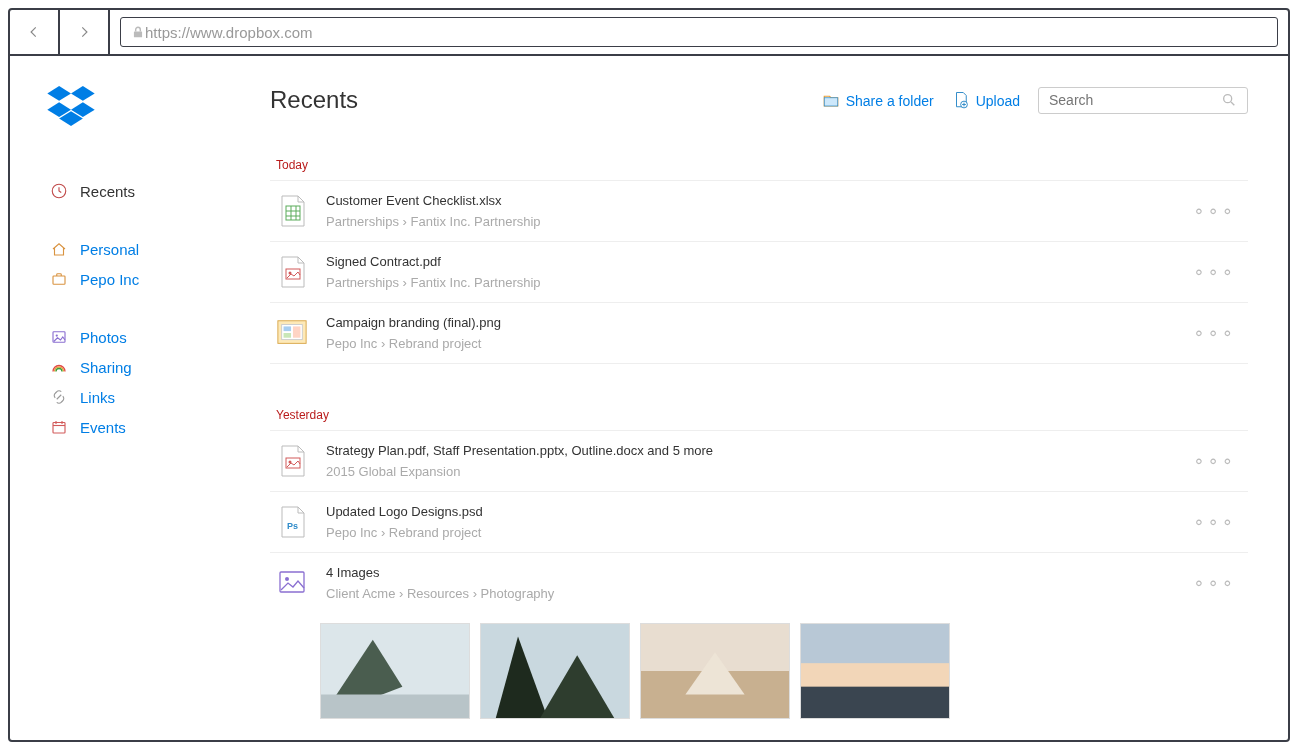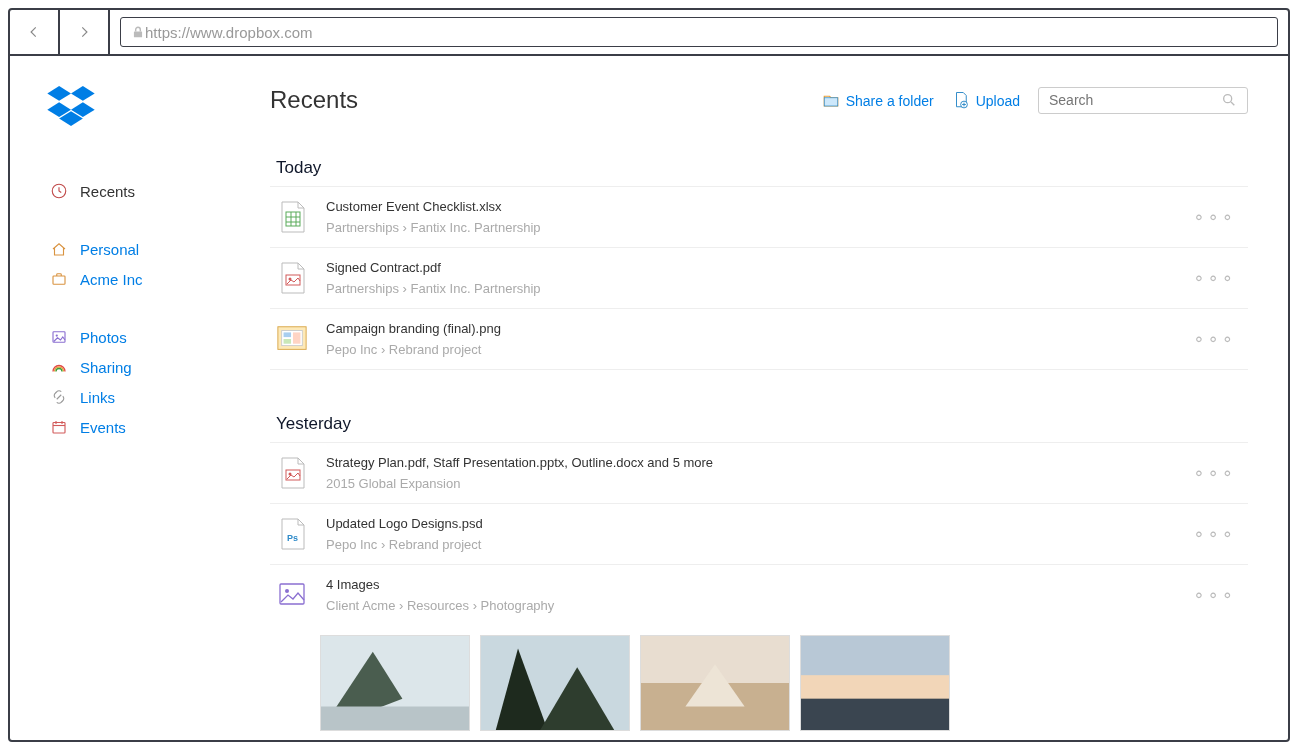--- a/index.html
+++ b/index.html
@@ -113,22 +113,22 @@
   }
   .search-box input {
     border: none;
     outline: none;
     font-size: 14px;
     width: 160px;
     color: #888;
   }
   .search-box svg { width:16px; height:16px; }
   .section-label {
-    font-size: 17px;
-    color: #0f172a;
+    font-size: 12px;
+    color: #b91c1c;
     margin-bottom: 8px;
     margin-left: 6px;
   }
   .section { margin-bottom: 44px; }
   .file-row {
     display: flex;
     align-items: center;
     padding: 12px 6px;
     border-top: 1px solid #eee;
     gap: 18px;
@@ -214,21 +214,21 @@
               </span>
               <span>Personal</span>
             </div>
             <div class="side-item link">
               <span class="side-icon">
                 <svg viewBox="0 0 24 24">
                   <rect x="4" y="8" width="16" height="11" rx="1" fill="none" stroke="#d99340" stroke-width="1.5"></rect>
                   <path d="M9 8 V6 a1 1 0 0 1 1-1 h4 a1 1 0 0 1 1 1 V8" fill="none" stroke="#d99340" stroke-width="1.5"></path>
                 </svg>
               </span>
-              <span>Acme Inc</span>
+              <span>Pepo Inc</span>
             </div>
           </div>
           <div class="side-group">
             <div class="side-item link">
               <span class="side-icon">
                 <svg viewBox="0 0 24 24">
                   <rect x="4" y="5" width="16" height="14" rx="1" fill="none" stroke="#8a6fd1" stroke-width="1.5"></rect>
                   <circle cx="9" cy="10" r="1.5" fill="#8a6fd1"></circle>
                   <path d="M5 18 L10 13 L14 16 L17 12 L20 16" fill="none" stroke="#8a6fd1" stroke-width="1.5"></path>
                 </svg>

